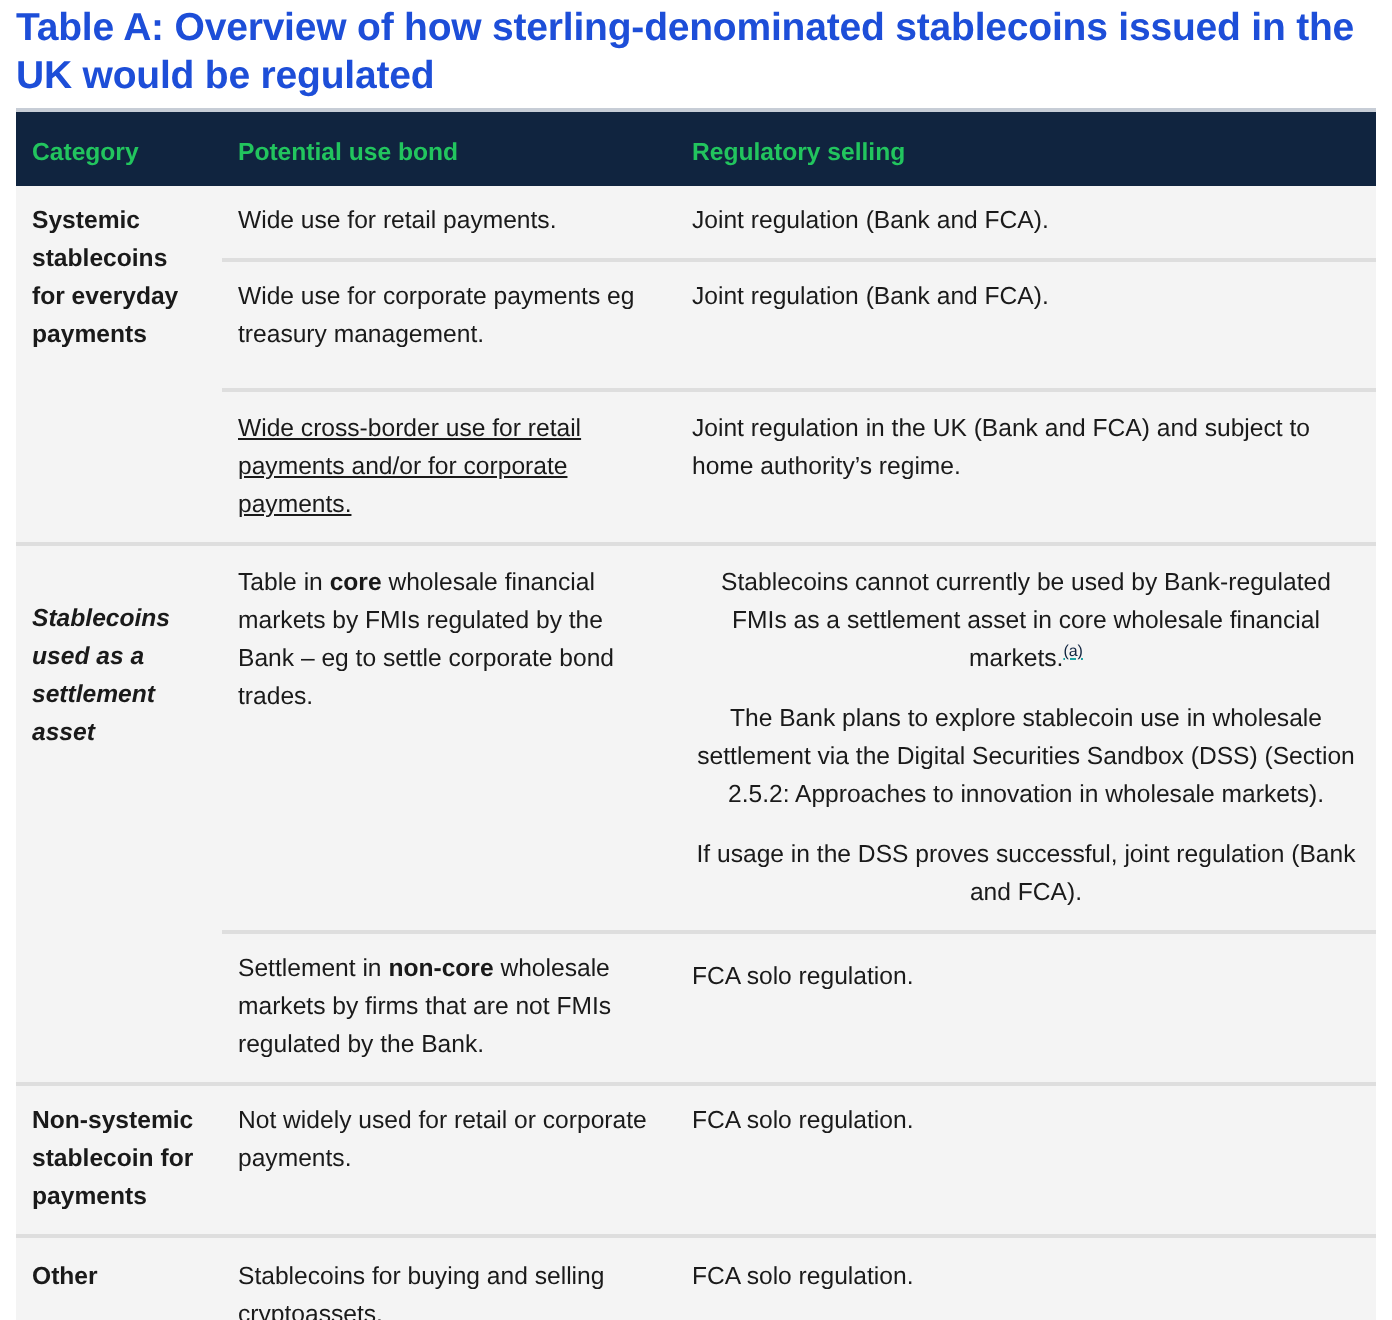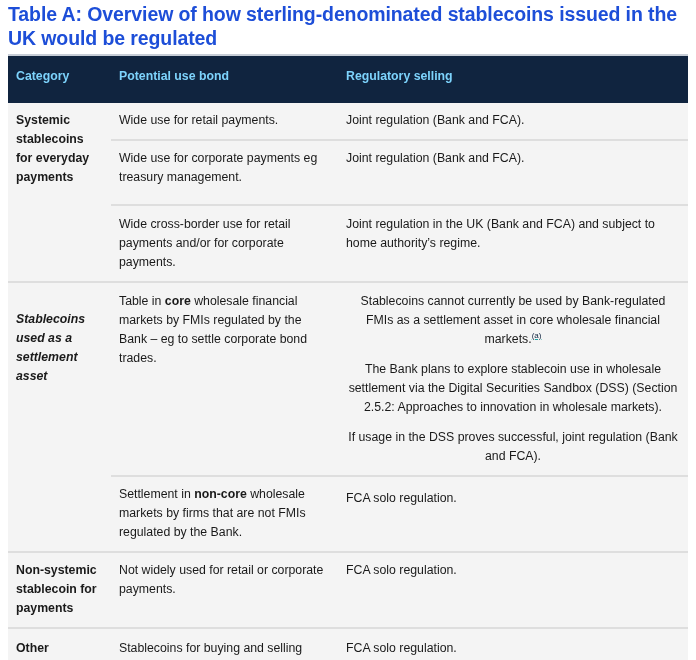--- a/index.html
+++ b/index.html
@@ -19,24 +19,24 @@
     left: 8px;
     top: 54px;
     width: 680px;
     border-collapse: collapse;
     table-layout: fixed;
     font-size: 12.3px;
     line-height: 19px;
   }
   table.reg thead th {
     background: #10243f;
-    color: #7dd3fc;
+    color: #22c55e;
     text-align: left;
     font-weight: bold;
-    padding: 11px 8px 17px 8px;
+    padding: 11px 8px 7px 8px;
     height: 16px;
     border-top: 2px solid #c7cdd6;
   }
   table.reg tbody td {
     background: #f4f4f4;
     vertical-align: top;
     padding: 8px 8px 9px 8px;
     border-bottom: 2px solid #dedede;
   }
   table.reg tbody td.cat {
@@ -79,21 +79,21 @@
           <p>Joint regulation (Bank and FCA).</p>
         </td>
     </tr>
     <tr>
       <td style="padding-bottom:17px;">Wide use for corporate payments eg treasury management.</td>
       <td>
           <p>Joint regulation (Bank and FCA).</p>
         </td>
     </tr>
     <tr>
-      <td style="padding-top:9px;">Wide cross-border use for retail payments and/or for corporate payments.</td>
+      <td style="padding-top:9px;text-decoration:underline;">Wide cross-border use for retail payments and/or for corporate payments.</td>
       <td style="padding-top:9px;">
           <p>Joint regulation in the UK (Bank and FCA) and subject to home authority’s regime.</p>
         </td>
     </tr>
 
     <tr>
       <td class="cat" rowspan="2" style="padding-top:27px;font-style:italic;">Stablecoins used as a settlement asset</td>
       <td style="padding-top:9px;">
         <span>Table in </span><b>core</b><span> wholesale financial markets by FMIs regulated by the Bank – eg to settle corporate bond trades.</span>
       </td>

